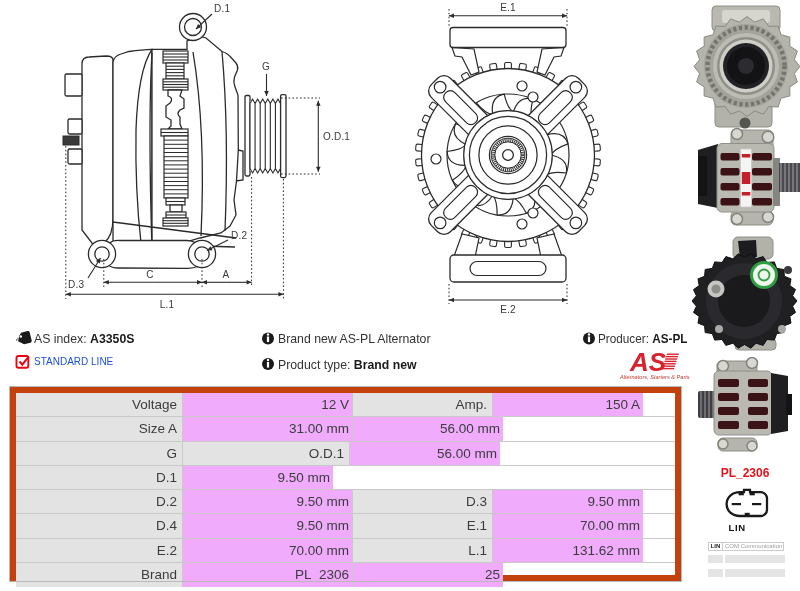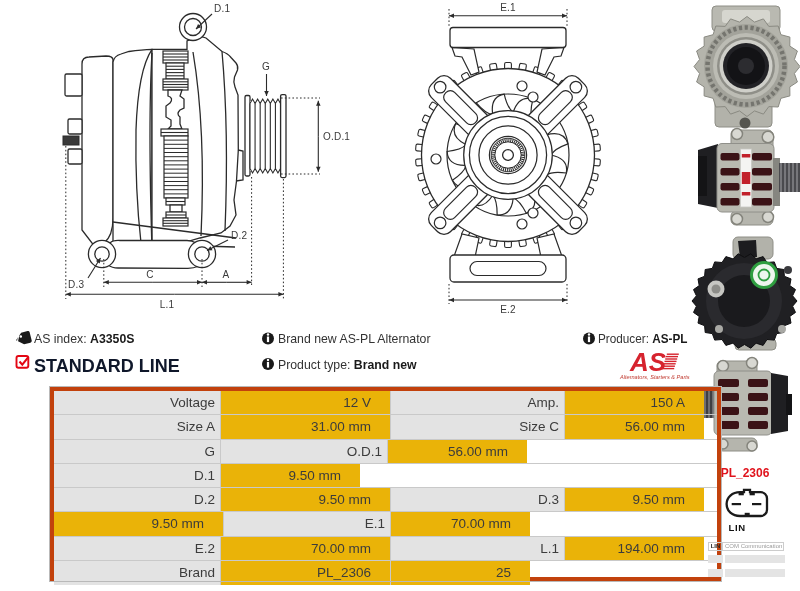--- a/index.html
+++ b/index.html
@@ -1,28 +1,28 @@
 <!DOCTYPE html>
 <html><head><meta charset="utf-8"><style>
 *{margin:0;padding:0;box-sizing:border-box}
 body{width:800px;height:591px;position:relative;background:#fff;overflow:hidden;
   font-family:"Liberation Sans",sans-serif}
 .abs{position:absolute}
 .inf{position:absolute;font-size:13.5px;color:#333;white-space:nowrap}
 .inf b{color:#1a1a1a}
 .sq{transform:scaleX(0.91);transform-origin:0 0}
 #spec{position:absolute;left:10px;top:387px;width:671px;height:194px;
-  border:4px solid #c2410c;outline:1px solid #b9b9b9;margin-left:40px;}
+  border:6px solid #c2410c;outline:1px solid #b9b9b9;}
 .tr{display:flex;height:24.25px;border-bottom:1px solid #c9c9c9}
 .tr:last-child{border-bottom:none}
 .tl,.tv{font-size:13.5px;color:#3c3c3c;text-align:right;line-height:23.5px;white-space:nowrap}
 .tl{width:167px;background:#e3e3e3;padding-right:5px;border-right:1px solid #c9c9c9}
-.tv{width:170px;background:#eab308;padding-right:19px;border-right:1px solid #c9c9c9}
-.tl:nth-child(3){width:174px}
-.tv:last-child{width:139px;border-right:none}
+.tv{width:170px;background:#f0abfc;padding-right:3px;border-right:1px solid #c9c9c9}
+.tl:nth-child(3){width:140px}
+.tv:last-child{width:150px;border-right:none}
 </style></head><body>
 <svg width="800" height="591" viewBox="0 0 800 591" style="position:absolute;left:0;top:0" font-family="Liberation Sans">
     <g>
       <path d="M82,64 Q82,57 89,57 L106,56 Q113,56 113,60 L113,218 Q113,236 104,243 L95,247 L82,230 Z" fill="#fff" stroke="#2b2b2b" stroke-width="1.3"></path>
       <rect x="65" y="74" width="17" height="22" rx="1.5" fill="#fff" stroke="#2b2b2b" stroke-width="1.3"></rect>
       <rect x="68" y="119" width="14" height="15" rx="1.5" fill="#fff" stroke="#2b2b2b" stroke-width="1.3"></rect>
       <rect x="63" y="136" width="16" height="9" fill="#3a3a3a" stroke="#2b2b2b" stroke-width="1"></rect>
       <rect x="68" y="149" width="14" height="15" rx="1.5" fill="#fff" stroke="#2b2b2b" stroke-width="1.3"></rect>
       <path d="M113,62 Q114,56 121,54 L129,51.5 Q142,49.5 152,49.3 L152,252 L113,250 Z" fill="#fff" stroke="#2b2b2b" stroke-width="1.3"></path>
       <path d="M152,49.3 L187,49.3 L187,41 L199,36 L206,38 L222,51.5 Q228,53.5 231,57.5 L236,63 Q238.5,66 237.5,70 L234.5,77 Q233,82 235,87 L238,95 L238.3,150 L236.5,181 L234,200 L236,215 L230,226 L221,233 L200,238 L152,252 Z" fill="#fff" stroke="#2b2b2b" stroke-width="1.3"></path>
@@ -420,60 +420,60 @@
     </g>
     <rect x="738.6" y="492.2" width="5.2" height="3.1" fill="#1a1a1a"></rect>
     <rect x="749.6" y="492.2" width="5.2" height="3.1" fill="#1a1a1a"></rect>
     <rect x="744.7" y="512.8" width="5" height="3.2" fill="#1a1a1a"></rect>
     <rect x="731.7" y="503" width="9.3" height="2.2" fill="#1a1a1a"></rect>
     <rect x="752" y="503" width="9.3" height="2.2" fill="#1a1a1a"></rect>
   </svg>
 <div class="inf sq" style="left:34px;top:331px">AS index: <b>A3350S</b></div>
 <div class="inf sq" style="left:278px;top:331px">Brand new AS-PL Alternator</div>
 <div class="inf" style="left:598px;top:331px;transform:scaleX(0.87);transform-origin:0 0">Producer: <b>AS-PL</b></div>
-<div class="inf" style="left:34px;top:356px;color:#0f172a;font-weight:bold;font-size:18px">STANDARD LINE</div>
+<div class="inf" style="left:34px;top:356px;color:#1d4ed8;font-weight:normal;font-size:10px">STANDARD LINE</div>
 <div class="inf sq" style="left:278px;top:357px">Product type: <b>Brand new</b></div>
 <div id="spec">
     <div class="tr">
       <div class="tl">Voltage</div>
       <div class="tv">12 V</div>
       <div class="tl">Amp.</div>
       <div class="tv">150 A</div>
     </div>
     <div class="tr">
       <div class="tl">Size A</div>
       <div class="tv">31.00 mm</div>
-      <div class="tl">Size C</div>
       <div class="tv">56.00 mm</div>
     </div>
     <div class="tr">
       <div class="tl">G</div>
       <div class="tl">O.D.1</div>
       <div class="tv">56.00 mm</div>
     </div>
     <div class="tr">
       <div class="tl">D.1</div>
       <div class="tv">9.50 mm</div>
     </div>
     <div class="tr">
       <div class="tl">D.2</div>
       <div class="tv">9.50 mm</div>
       <div class="tl">D.3</div>
       <div class="tv">9.50 mm</div>
     </div>
     <div class="tr">
+      <div class="tl">D.4</div>
       <div class="tv">9.50 mm</div>
       <div class="tl">E.1</div>
       <div class="tv">70.00 mm</div>
     </div>
     <div class="tr">
       <div class="tl">E.2</div>
       <div class="tv">70.00 mm</div>
       <div class="tl">L.1</div>
-      <div class="tv">194.00 mm</div>
+      <div class="tv">131.62 mm</div>
     </div>
     <div class="tr">
       <div class="tl">Brand</div>
       <div class="tv">PL_2306</div>
       <div class="tv">25</div>
     </div>
   </div>
 <div class="abs" style="left:690px;top:465.5px;width:110px;text-align:center;font-size:12px;font-weight:bold;color:#e0131c">PL_2306</div>
 <div class="abs" style="left:728.5px;top:521.5px;font-size:9.5px;font-weight:bold;color:#111;letter-spacing:0.6px">LIN</div>
 <div class="abs" style="left:708px;top:542px;display:flex;font-size:6px">

